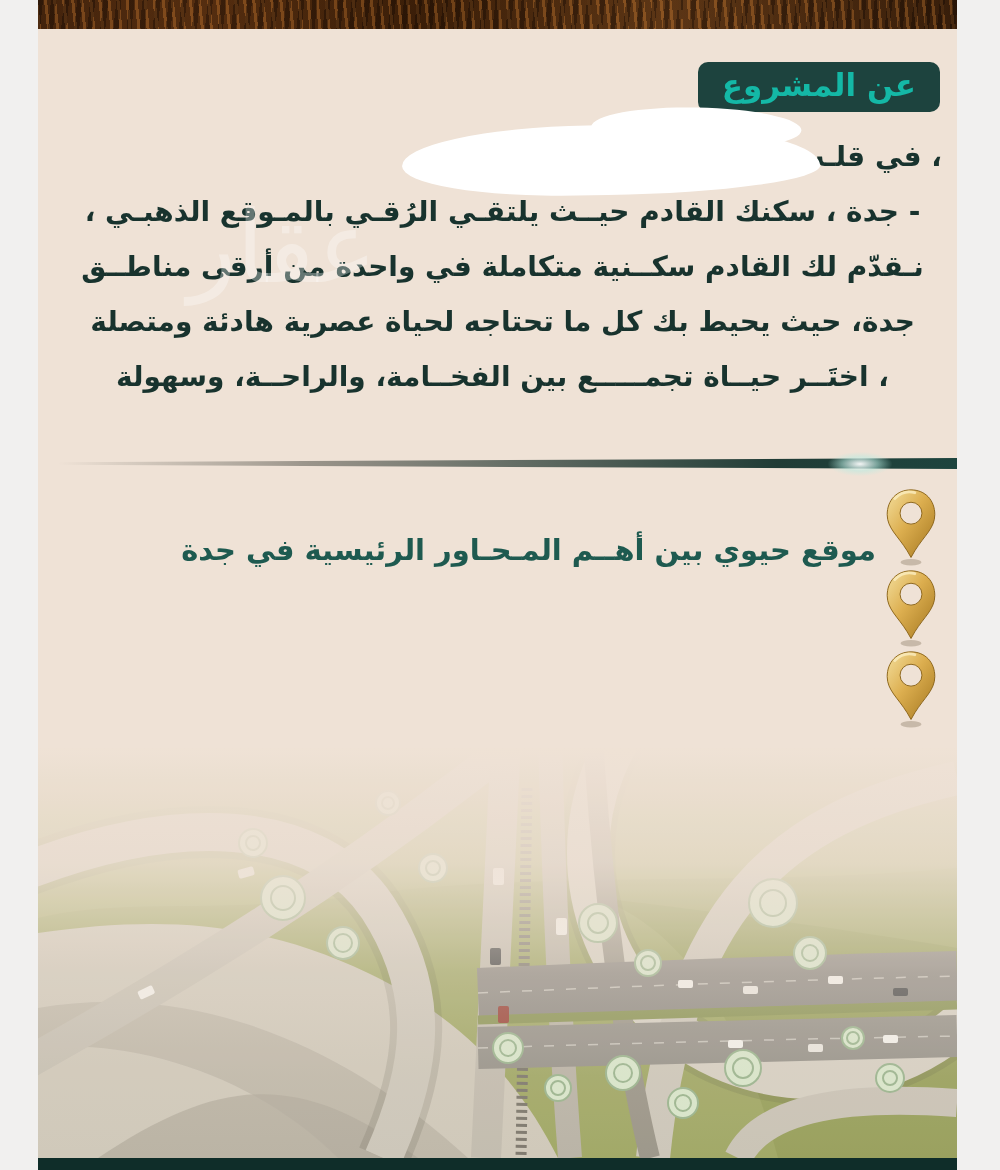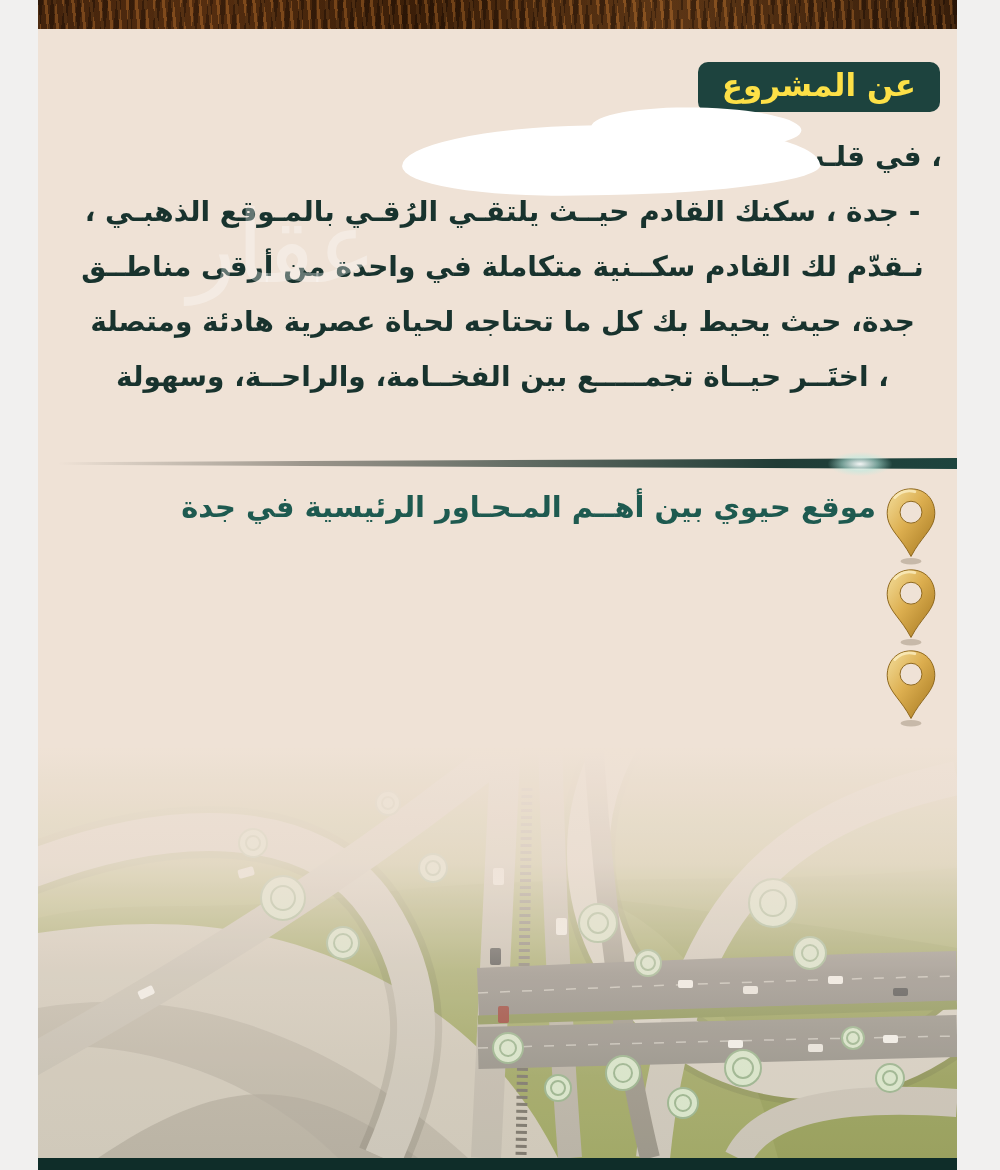--- a/index.html
+++ b/index.html
@@ -8,21 +8,21 @@
   .page { position:relative; margin-left:38px; width:919px; height:1170px;
     background:#efe2d6; }
   
   .top-strip { position:absolute; top:0; left:0; width:100%; height:29px;
     background:
       repeating-linear-gradient(96deg, rgba(15,6,2,.38) 0 5px, rgba(0,0,0,0) 5px 13px),
       repeating-linear-gradient(84deg, rgba(150,88,34,.55) 0 3px, rgba(58,27,8,.45) 3px 9px),
       linear-gradient(90deg,#4a2a10,#6b3d16 18%,#3a2008 42%,#7a4c20 68%,#35200c); }
   
   .badge { position:absolute; top:62px; right:17px; background:#1d433e;
-    color:#fde047; font-size:31px; font-weight:bold; padding:5px 24px 9px;
+    color:#14b8a6; font-size:31px; font-weight:bold; padding:5px 24px 9px;
     border-radius:10px; direction:rtl; letter-spacing:.5px; }
   
   .about { position:absolute; top:129px; left:25px; right:15px; direction:rtl;
     color:#18332e; font-weight:bold; font-size:28px; }
   .about .line { height:55px; line-height:55px; text-align:center; white-space:nowrap; }
   .about .line1 { display:flex; justify-content:space-between; align-items:center; }
   .redaction { position:absolute; top:-4px; left:339px; width:418px; height:70px;
     background:#ffffff; border-radius:48% 52% 55% 45% / 58% 68% 40% 50%;
     transform:rotate(-1deg); z-index:3; }
   .redaction::before { content:""; position:absolute; right:18px; top:-16px;
@@ -34,21 +34,21 @@
   
   .divider { position:absolute; top:458px; left:20px; right:0; height:11px;
     background:linear-gradient(to right, rgba(205,196,186,0) 0%, #9a948a 28%,
       #5a665e 55%, #203c36 80%, #1d443e 100%);
     clip-path:polygon(0 38%, 100% 0, 100% 100%, 0 62%); }
   .glint { position:absolute; top:452px; left:790px; width:64px; height:24px;
     background:radial-gradient(ellipse at center, rgba(255,255,255,.95) 0%,
       rgba(185,235,225,.55) 40%, rgba(185,235,225,0) 72%); z-index:2; }
   
   .features { position:absolute; top:486px; right:17px; left:20px; direction:rtl; }
-  .feature { display:flex; align-items:flex-start; height:81px; direction:rtl; }
+  .feature { display:flex; align-items:flex-end; height:81px; direction:rtl; }
   .pin { width:58px; height:80px; flex:0 0 58px; margin-left:6px; }
   .feature-label { font-size:29px; font-weight:bold; color:#1e5a50;
     white-space:nowrap; padding-top:4px; }
   
   .figure { position:absolute; top:748px; left:0; width:919px; height:410px;
     overflow:hidden; }
   .figure svg { display:block; width:100%; height:100%; }
   .bottom-bar { position:absolute; top:1158px; left:0; width:100%; height:12px;
     background:#0f2d29; }
 </style>

